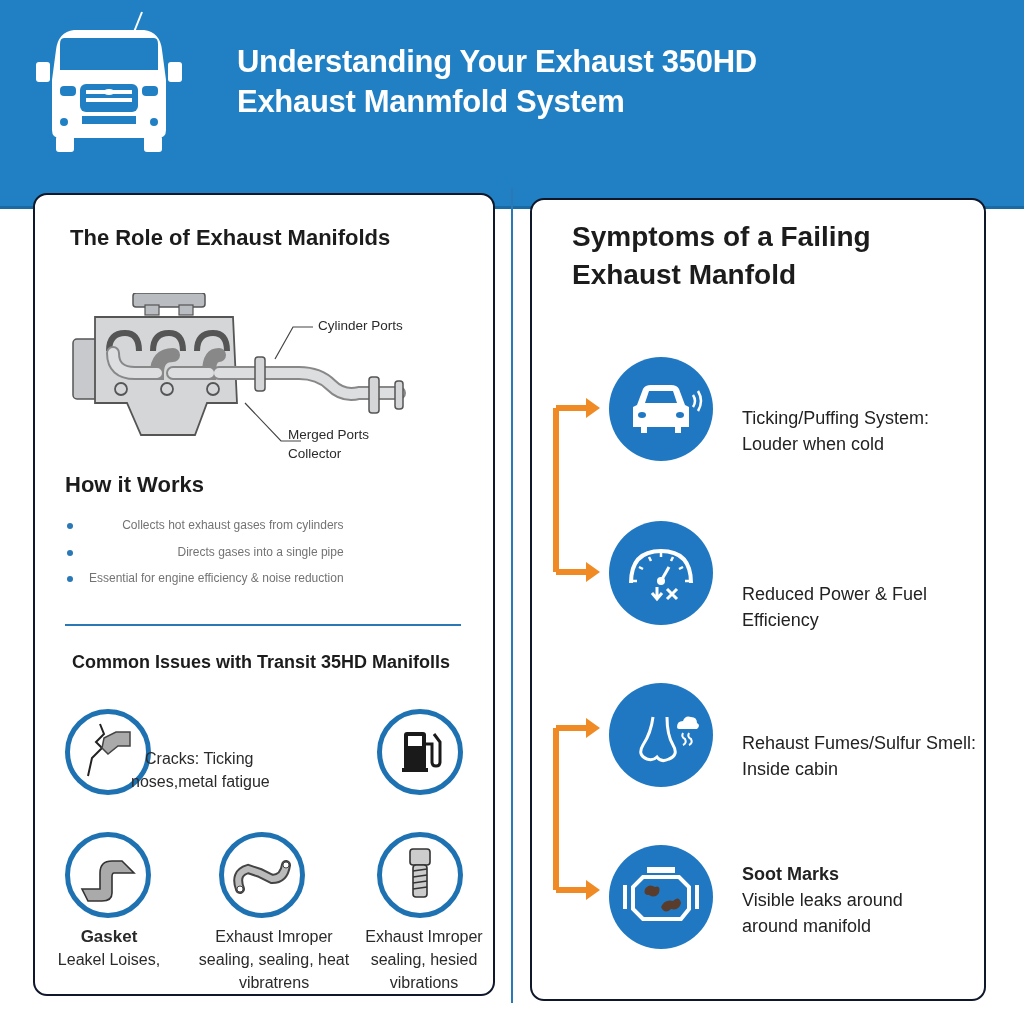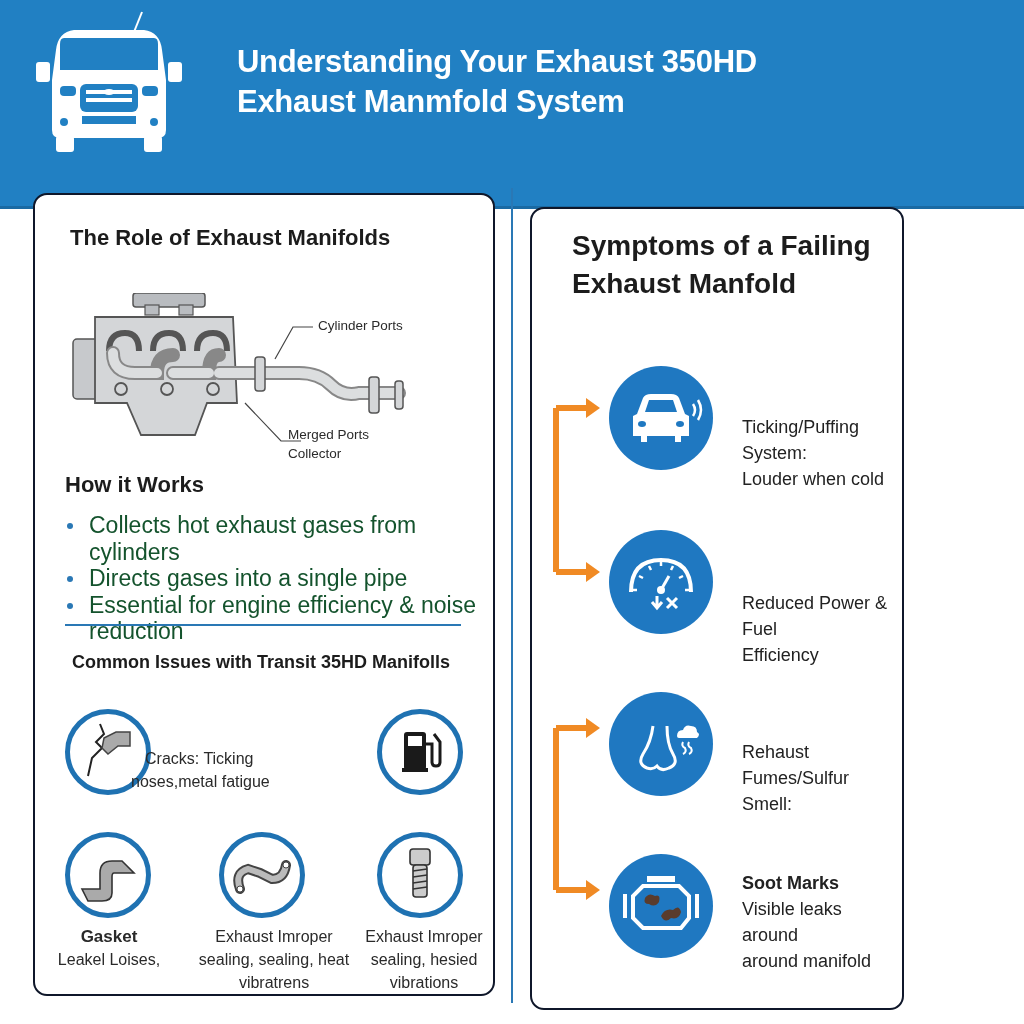--- a/index.html
+++ b/index.html
@@ -15,32 +15,32 @@
     position: absolute; left: 237px; top: 42px; color: #ffffff;
     font-weight: 700; font-size: 31px; line-height: 40px; letter-spacing: -0.3px;
   }
 
   .divider-v { position: absolute; left: 511px; top: 188px; width: 2px; height: 815px; background: #2a78b5; }
 
   .card {
     position: absolute; border: 2px solid #0f172a; border-radius: 14px; background: #fff;
   }
   .card-left { left: 33px; top: 193px; width: 462px; height: 803px; }
-  .card-right { left: 530px; top: 207px; width: 374px; height: 803px; }
+  .card-right { left: 530px; top: 198px; width: 456px; height: 803px; }
 
   .h2 { position: absolute; font-weight: 700; color: #1c1c1c; }
   .role-title { left: 35px; top: 30px; font-size: 22px; }
   .how-title { left: 30px; top: 277px; font-size: 22px; }
   .common-title { left: 37px; top: 457px; font-size: 18px; }
 
   .manifold { position: absolute; left: 34px; top: 98px; width: 350px; height: 170px; }
   .callout { position: absolute; font-size: 13.5px; color: #2b2b2b; line-height: 19px; text-align: right; }
 
   .bullets { position: absolute; left: 30px; top: 317px; list-style: none; }
-  .bullets li { font-size: 23px; line-height: 26.5px; color: #14532d; position: relative; padding-left: 24px; }
+  .bullets li { font-size: 12px; line-height: 26.5px; color: #737373; position: relative; padding-left: 24px; text-align: right; }
   .bullets li::before {
     content: ""; position: absolute; left: 2px; top: 11px; width: 6px; height: 6px; border-radius: 50%; background: #2a78b5;
   }
   .hr { position: absolute; left: 30px; top: 429px; width: 396px; height: 2px; background: #2a78b5; }
 
   .issue-circle {
     position: absolute; width: 86px; height: 86px; border-radius: 50%;
     border: 5px solid #1f72b2; background: #fff;
   }
   .issue-circle svg { position: absolute; left: 0; top: 0; width: 76px; height: 76px; }
@@ -215,20 +215,21 @@
 
   <div class="sym-circle" style="left:77px;top:483px;">
     <svg viewBox="0 0 104 104">
       <path d="M44 34 Q42 50 34 62 Q28 72 38 76 Q44 78 48 74 Q52 80 60 76 Q70 72 64 62 Q58 52 58 34" fill="none" stroke="#fff" stroke-width="3"></path>
       <path d="M68 44 Q68 38 74 38 Q76 32 82 34 Q88 34 88 40 Q92 42 88 46 L70 46 Q68 46 68 44 Z" fill="#fff"></path>
       <path d="M74 50 Q72 54 76 56 Q78 60 74 62 M80 50 Q78 54 82 56 Q84 60 80 62" fill="none" stroke="#fff" stroke-width="2"></path>
     </svg>
   </div>
   <div class="sym-text" style="left:210px;top:530px;">
     <div>Rehaust Fumes/Sulfur Smell:</div>
+    <div>Inside cabin</div>
   </div>
 
   <div class="sym-circle" style="left:77px;top:645px;">
     <svg viewBox="0 0 104 104">
       <rect x="38" y="22" width="28" height="6" fill="#fff"></rect>
       <path d="M34 32 L70 32 L80 42 L80 64 L72 74 L34 74 L24 64 L24 42 Z" fill="none" stroke="#fff" stroke-width="4"></path>
       <rect x="14" y="40" width="4" height="24" fill="#fff"></rect>
       <rect x="86" y="40" width="4" height="24" fill="#fff"></rect>
       <path d="M36 44 Q40 38 46 42 Q52 40 50 48 Q46 54 40 50 Q34 50 36 44 Z" fill="#5a3c2c"></path>
       <path d="M52 62 Q56 54 64 56 Q70 50 72 58 Q70 66 62 64 Q56 70 52 62 Z" fill="#5a3c2c"></path>

